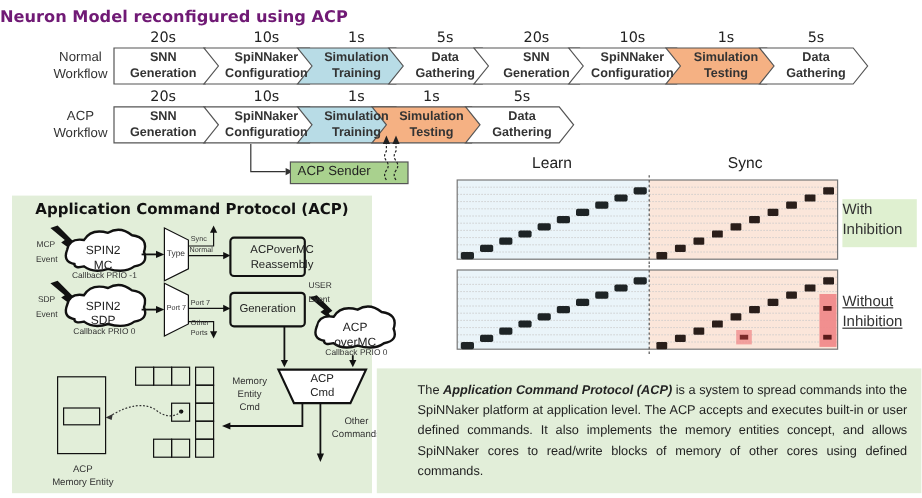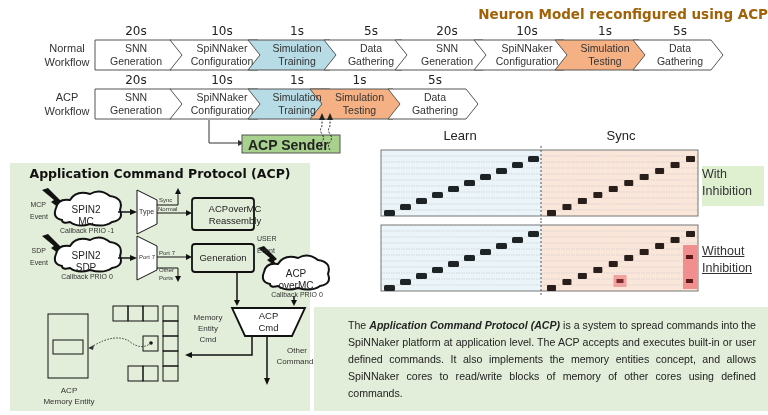--- a/index.html
+++ b/index.html
@@ -1,21 +1,21 @@
 <!DOCTYPE html>
 <html><head>
 <meta charset="utf-8">
 <style>
   html,body{margin:0;padding:0;background:#fff;}
   body{width:768px;height:415px;position:relative;overflow:hidden;font-family:"Liberation Sans",sans-serif;color:#222;}
   .abs{position:absolute;}
-  .title{left:0;width:768px;top:6px;text-align:right;font-family:"DejaVu Sans",sans-serif;font-weight:bold;font-size:13.5px;color:#a16207;}
+  .title{left:0;width:768px;top:6px;text-align:left;font-family:"DejaVu Sans",sans-serif;font-weight:bold;font-size:13.5px;color:#701a75;}
   .rowlabel{font-size:11px;text-align:center;line-height:14px;color:#333;}
   .dur{font-family:"DejaVu Sans",sans-serif;font-size:12px;text-align:center;color:#222;}
-  .steptext{font-size:10.5px;text-align:center;line-height:13px;color:#333;display:flex;align-items:center;justify-content:center;}
+  .steptext{font-size:10.5px;text-align:center;line-height:13px;color:#333;display:flex;align-items:center;justify-content:center;font-weight:bold;}
   .green-panel{left:10px;top:163px;width:300px;height:248px;background:#e2eed9;}
   .desc-panel{left:314px;top:307px;width:454px;height:104px;background:#e2eed9;}
   .desc{left:348px;top:317px;width:408px;font-family:Liberation Sans, sans-serif;font-size:10.6px;line-height:17px;text-align:justify;color:#222;}
   .acp-title{left:10px;top:166px;width:300px;text-align:center;font-family:"DejaVu Sans",sans-serif;font-weight:bold;font-size:12.5px;color:#111;}
   .small{font-size:7px;color:#333;}
   .chart-head{font-size:13px;color:#222;text-align:center;}
   .inh{font-size:12.5px;line-height:17px;color:#333;}
 </style>
 </head>
 <body>
@@ -117,21 +117,21 @@
 
 <svg class="abs" style="left:0;top:0;" width="768" height="160">
   <polyline points="209,120 209,143 238,143" fill="none" stroke="#333" stroke-width="1"></polyline>
   <polygon points="238,140 244,143 238,146" fill="#333"></polygon>
   <rect x="242" y="135" width="98" height="18" fill="#a9d18e" stroke="#555" stroke-width="1"></rect>
   <path d="M322,150 q-3,-4 0,-8 q3,-4 0,-8 q-3,-4 0,-8 l0,-8" fill="none" stroke="#222" stroke-width="1" stroke-dasharray="2,1.5"></path>
   <polygon points="319,120 322,113 325,120" fill="#222"></polygon>
   <path d="M330,150 q-3,-4 0,-8 q3,-4 0,-8 q-3,-4 0,-8 l0,-8" fill="none" stroke="#222" stroke-width="1" stroke-dasharray="2,1.5"></path>
   <polygon points="327,120 330,113 333,120" fill="#222"></polygon>
 </svg>
-<div class="abs" style="left:248px;top:137px;font-size:14px;color:#222;font-weight:bold;">ACP Sender</div>
+<div class="abs" style="left:248px;top:137px;font-size:11px;color:#222;">ACP Sender</div>
 
 <div class="abs green-panel"></div>
 <div class="abs acp-title">Application Command Protocol (ACP)</div>
 
 <svg class="abs" style="left:0;top:0;" width="330" height="415">
 
   <polygon points="42,190 54,200 51,202 62,210 58,203 61,201 48,188" fill="#111"></polygon>
   <polygon points="42,236 54,246 51,248 62,256 58,249 61,247 48,234" fill="#111"></polygon>
   <polygon points="258,248 270,258 267,260 278,268 274,261 277,259 264,246" fill="#111"></polygon>
 

